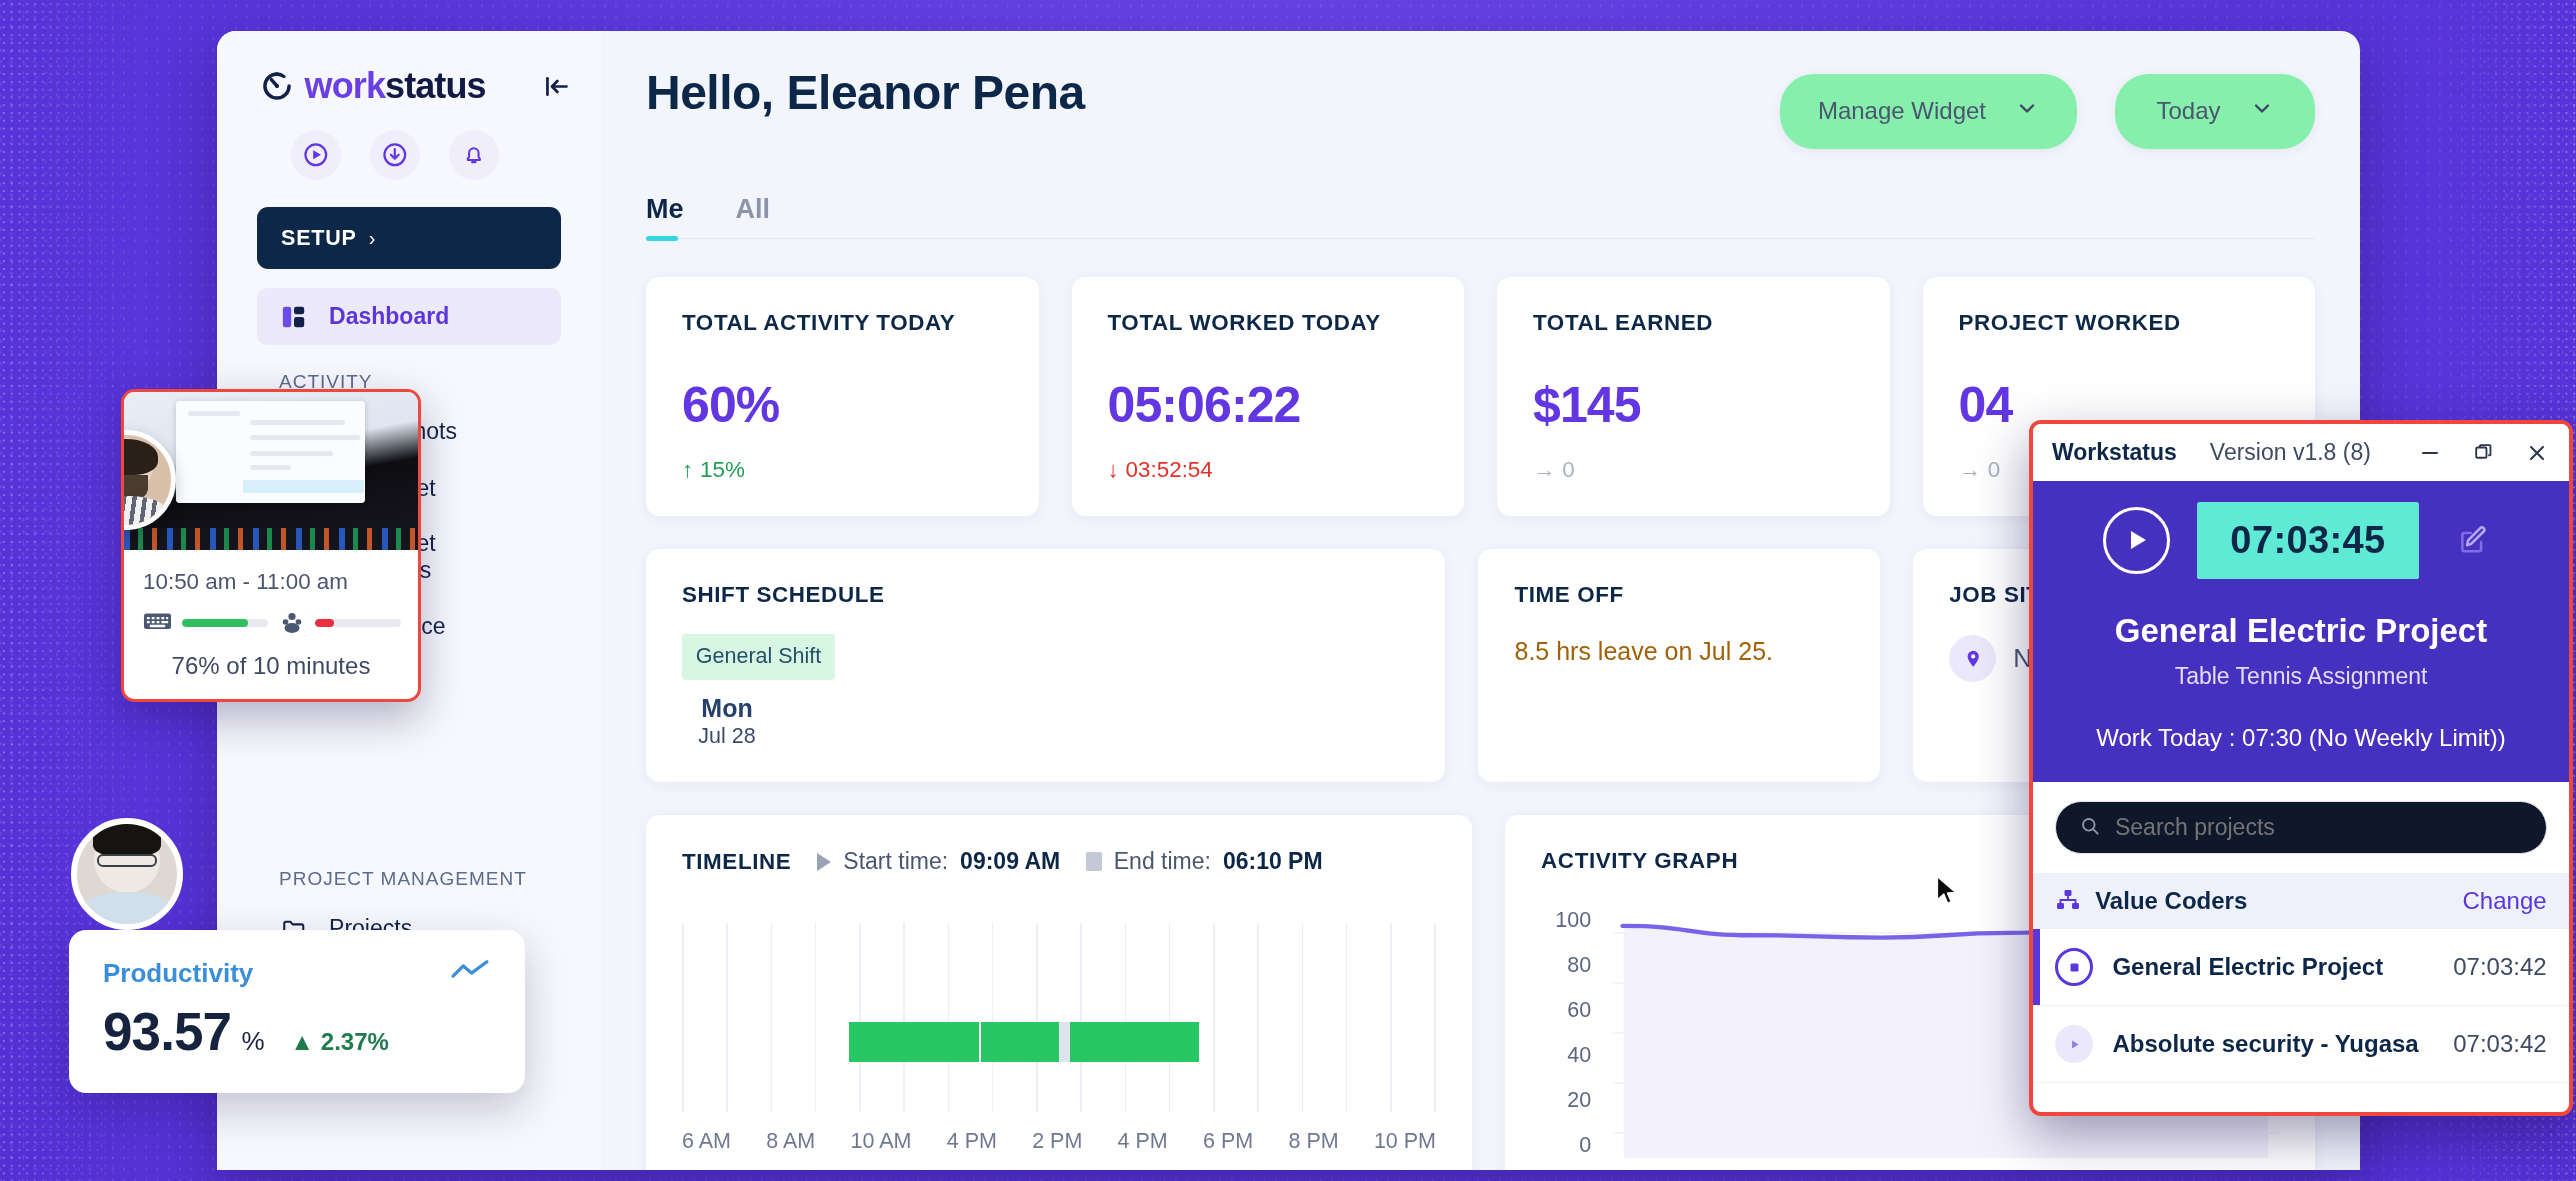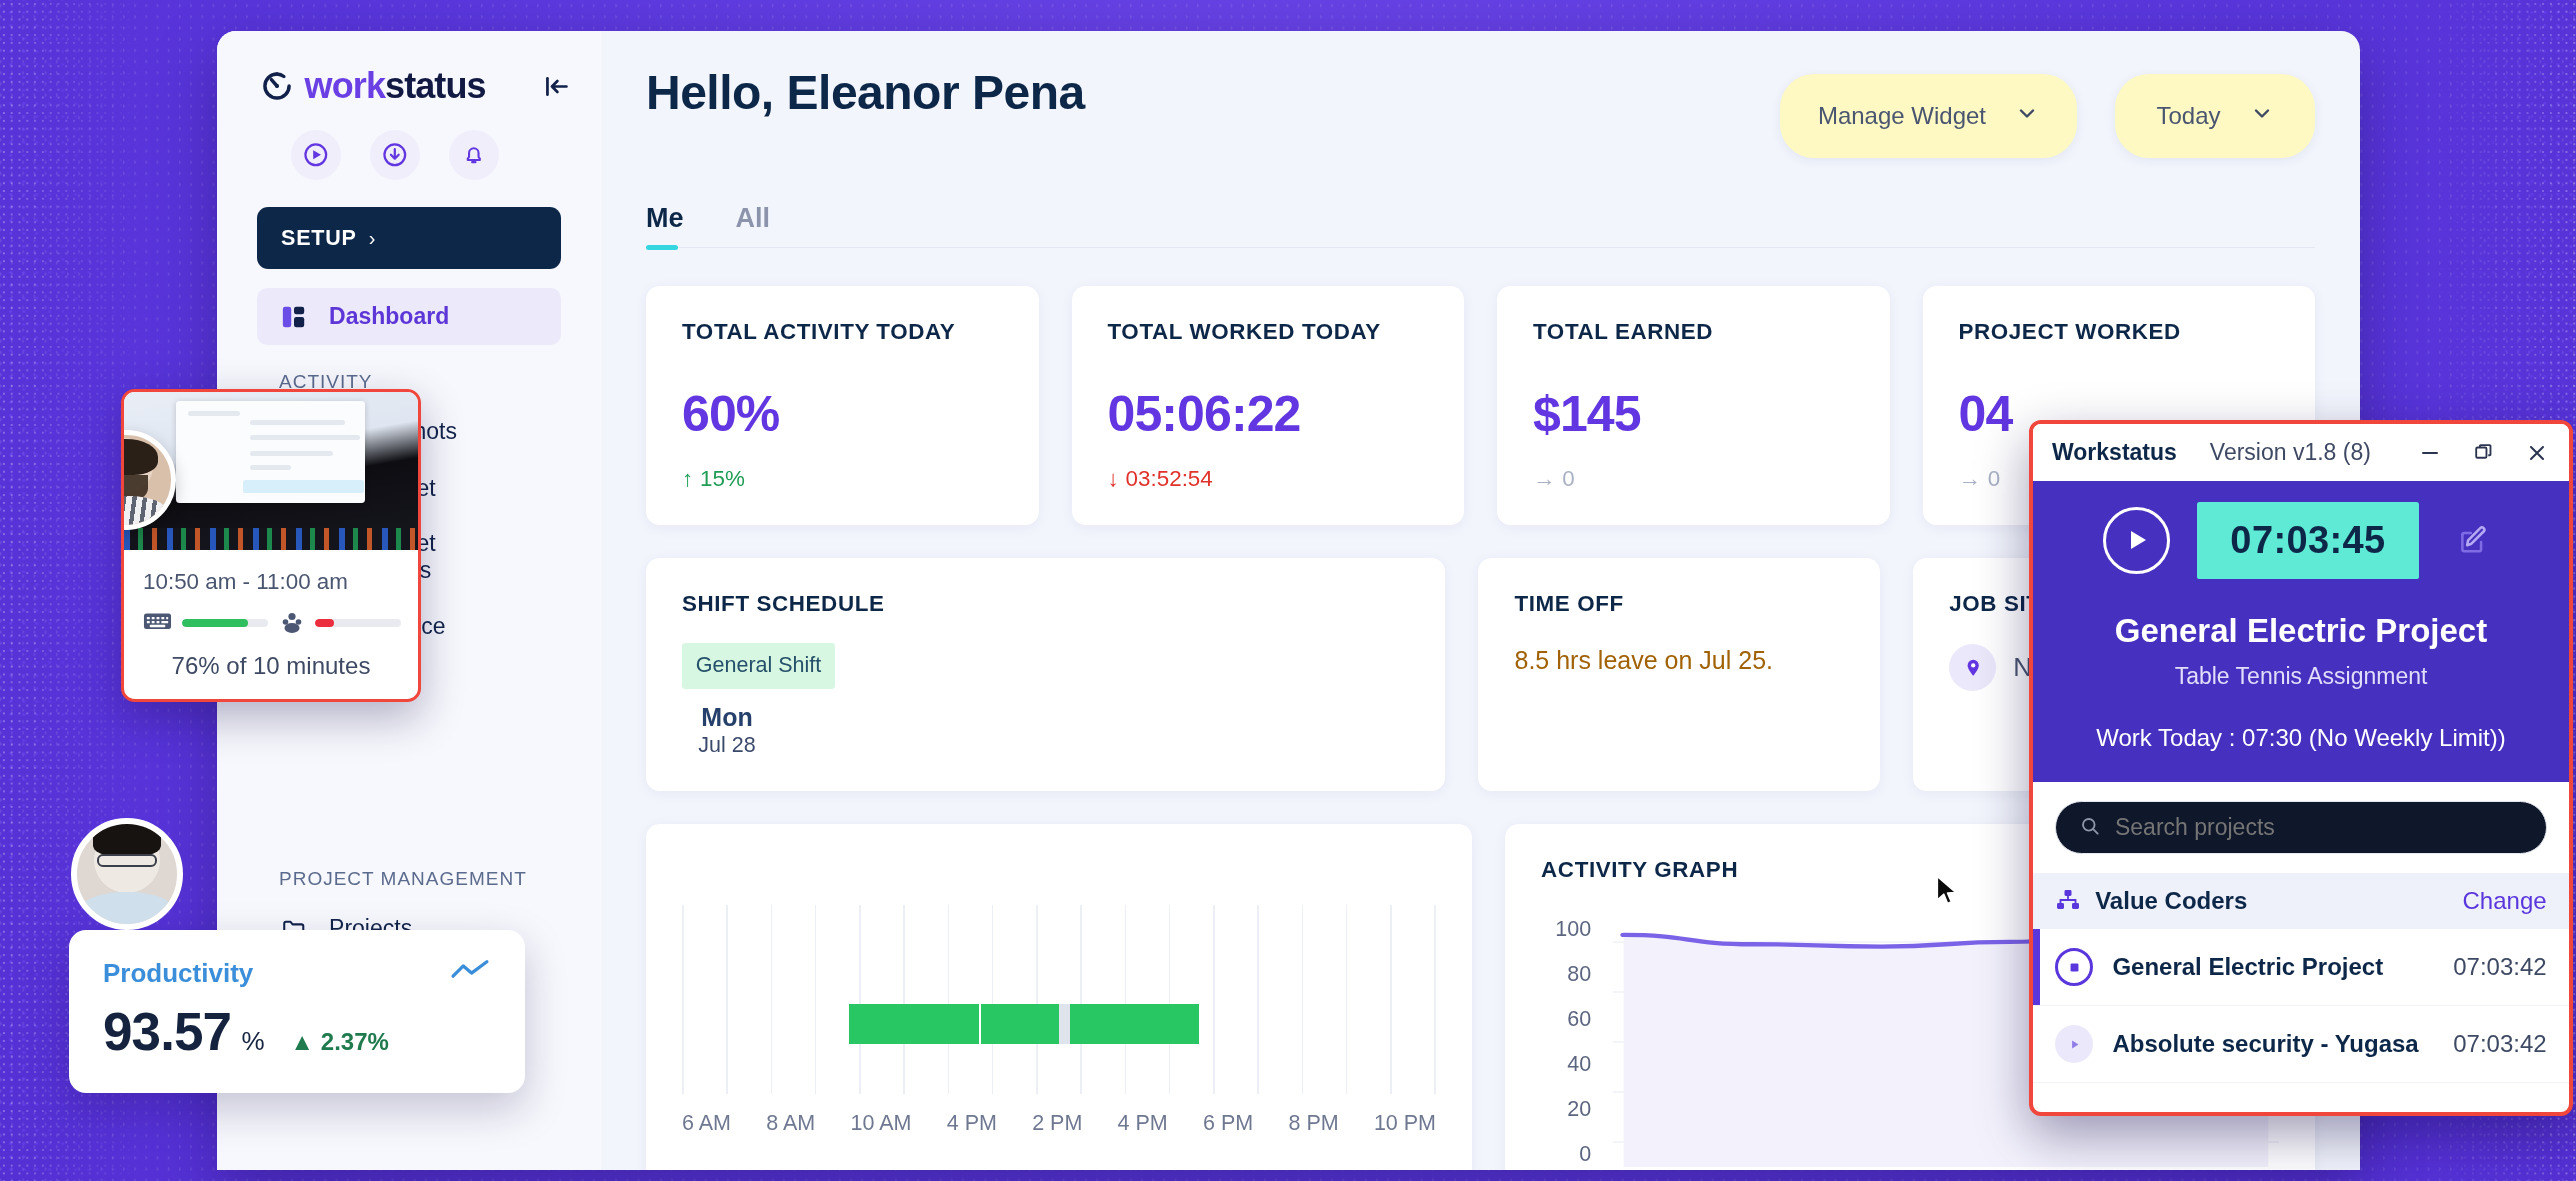--- a/index.html
+++ b/index.html
@@ -76,21 +76,21 @@
   .nav-item.active { background: #ece9fb; color: #5c36d6; font-weight: 600; }
   .nav-item .ico { width: 29px; height: 29px; flex: 0 0 29px; display: flex; align-items: center; justify-content: center; }
   .nav-group { font-size: 19px; letter-spacing: 1px; color: #5b6b8d; padding: 26px 0 10.3px 62px; text-transform: uppercase; }
 
   
   #content { flex: 1; padding: 34px 45px 0 45px; position: relative; overflow: hidden; }
   .top-row { display: flex; align-items: flex-start; }
   #page-title { font-size: 48px; font-weight: 700; color: #0d2749; letter-spacing: -0.5px; }
   .top-actions { margin-left: auto; display: flex; gap: 38px; padding-top: 8.6px; }
   .pill {
-    background: #fef9c3; border-radius: 34px; height: 84px; min-width: 267px;
+    background: #86efac; border-radius: 34px; height: 75px; min-width: 267px;
     display: flex; align-items: center; justify-content: center; gap: 29px;
     padding: 0 38px; font-size: 24px; color: #4a5570; cursor: pointer;
     box-shadow: 0 2.6px 12px rgba(30,40,90,.07);
   }
   .pill.small { min-width: 200px; }
 
   .tabs { display: flex; gap: 52px; margin-top: 45px; border-bottom: 1.7px solid #e3e8f3; }
   .tab { font-size: 27px; font-weight: 700; color: #8b94ab; padding-bottom: 13.8px; cursor: pointer; position: relative; }
   .tab.active { color: #0d2749; }
   .tab.active::after { content:""; position:absolute; left:0; right:5.2px; bottom:-2.6px; height: 5.2px; background:#35d6e0; border-radius: 2.6px; }
@@ -431,20 +431,33 @@
                 <circle cx="12" cy="9" r="2.3" fill="#fff"></circle>
               </svg>
           </span>
           <span class="jobsite-label">N</span>
         </div>
       </div>
     </div>
 
     <div class="row3">
       <div class="card">
+        <div class="timeline-head">
+          <div class="card-title">TIMELINE</div>
+          <div class="tl-item">
+            <span class="tri"></span>
+            <span>Start time:</span>
+            <b>09:09 AM</b>
+          </div>
+          <div class="tl-item">
+            <span class="sq"></span>
+            <span>End time:</span>
+            <b>06:10 PM</b>
+          </div>
+        </div>
         <div class="tl-chart">
           <div class="tl-grid">
             <i></i>
               <i></i>
               <i></i>
               <i></i>
               <i></i>
               <i></i>
               <i></i>
               <i></i>

